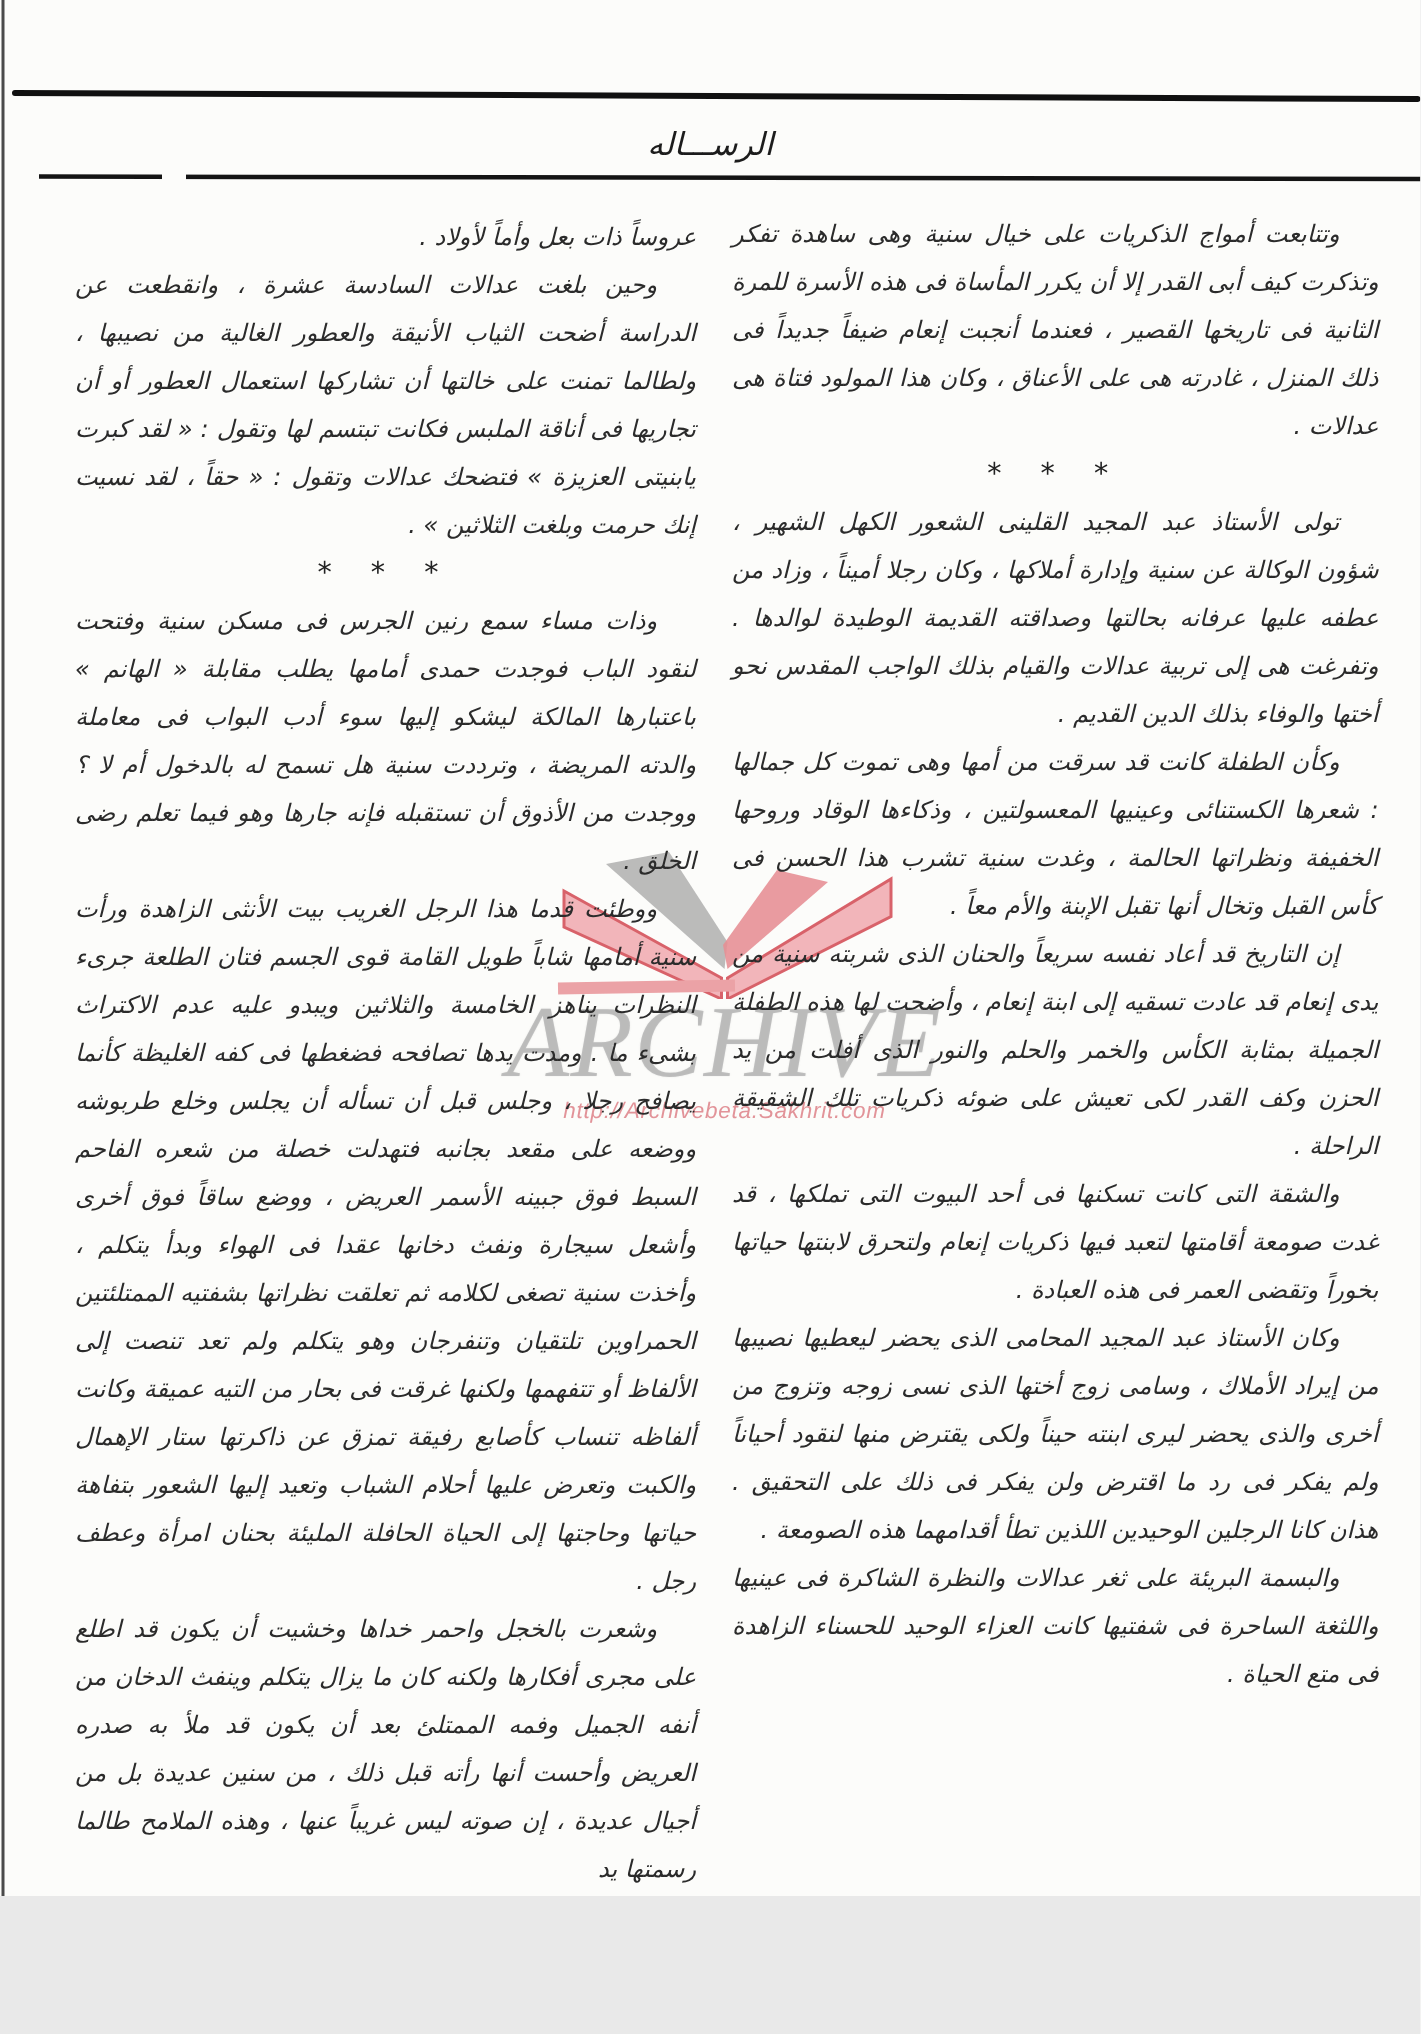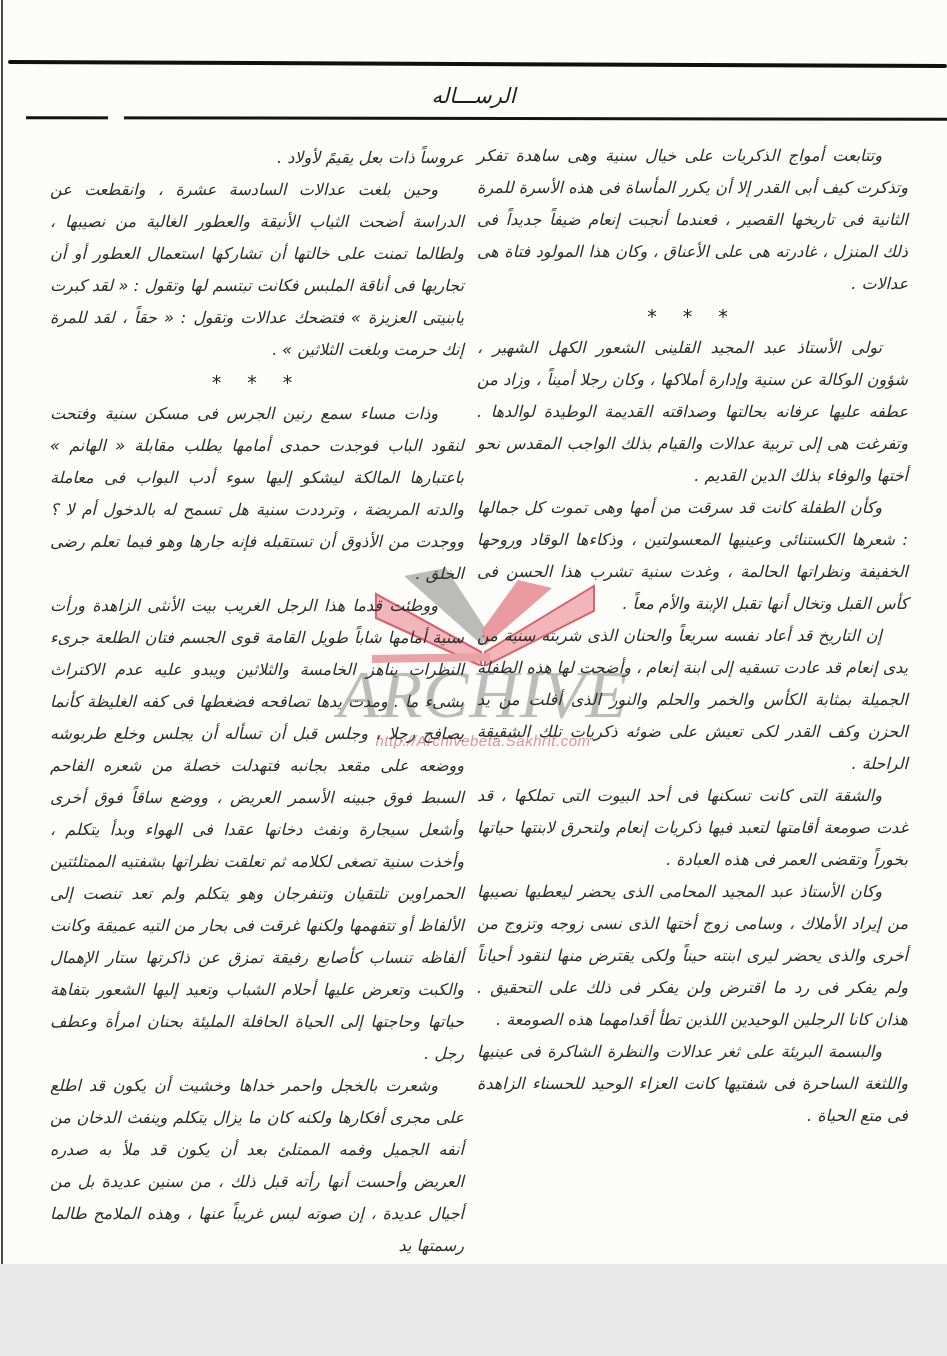--- a/index.html
+++ b/index.html
@@ -32,21 +32,21 @@
   }
   .wm-url{
     margin-top:-8px;
     font-family:"Liberation Sans","DejaVu Sans",sans-serif;
     font-size:15px;letter-spacing:.5px;white-space:nowrap;
     color:rgba(221,128,135,.85);
   }
   
   .col{position:absolute;z-index:1;direction:rtl;text-align:justify;
        font-size:16px;line-height:32px;}
-  .col-right{top:140px;right:39px;width:431px;margin-left:21px;}
+  .col-right{top:140px;right:28px;width:431px;margin-left:21px;}
   .col-left{top:142px;left:50px;width:414px;}
   .para{margin:0;text-indent:26px;}
   .para.noindent{text-indent:0;}
   .sep{margin:0;text-align:center;text-indent:0;font-size:19px;line-height:32px;
        letter-spacing:10px;color:#222;}
 </style>
 </head>
 <body>
 
 <div class="page">
@@ -74,21 +74,21 @@
     <div class="sep">* * *</div>
     <p class="para">تولى الأستاذ عبد المجيد القلينى الشعور الكهل الشهير ، شؤون الوكالة عن سنية وإدارة أملاكها ، وكان رجلا أميناً ، وزاد من عطفه عليها عرفانه بحالتها وصداقته القديمة الوطيدة لوالدها . وتفرغت هى إلى تربية عدالات والقيام بذلك الواجب المقدس نحو أختها والوفاء بذلك الدين القديم .</p>
     <p class="para">وكأن الطفلة كانت قد سرقت من أمها وهى تموت كل جمالها : شعرها الكستنائى وعينيها المعسولتين ، وذكاءها الوقاد وروحها الخفيفة ونظراتها الحالمة ، وغدت سنية تشرب هذا الحسن فى كأس القبل وتخال أنها تقبل الإبنة والأم معاً .</p>
     <p class="para">إن التاريخ قد أعاد نفسه سريعاً والحنان الذى شربته سنية من يدى إنعام قد عادت تسقيه إلى ابنة إنعام ، وأضحت لها هذه الطفلة الجميلة بمثابة الكأس والخمر والحلم والنور الذى أفلت من يد الحزن وكف القدر لكى تعيش على ضوئه ذكريات تلك الشقيقة الراحلة .</p>
     <p class="para">والشقة التى كانت تسكنها فى أحد البيوت التى تملكها ، قد غدت صومعة أقامتها لتعبد فيها ذكريات إنعام ولتحرق لابنتها حياتها بخوراً وتقضى العمر فى هذه العبادة .</p>
     <p class="para">وكان الأستاذ عبد المجيد المحامى الذى يحضر ليعطيها نصيبها من إيراد الأملاك ، وسامى زوج أختها الذى نسى زوجه وتزوج من أخرى والذى يحضر ليرى ابنته حيناً ولكى يقترض منها لنقود أحياناً ولم يفكر فى رد ما اقترض ولن يفكر فى ذلك على التحقيق . هذان كانا الرجلين الوحيدين اللذين تطأ أقدامهما هذه الصومعة .</p>
     <p class="para">والبسمة البريئة على ثغر عدالات والنظرة الشاكرة فى عينيها واللثغة الساحرة فى شفتيها كانت العزاء الوحيد للحسناء الزاهدة فى متع الحياة .</p>
   </div>
 
   <div class="col col-left">
-    <p class="para noindent">عروساً ذات بعل يقيمً لأولاد .</p>
-    <p class="para">وحين بلغت عدالات السادسة عشرة ، وانقطعت عن الدراسة أضحت الثياب الأنيقة والعطور الغالية من نصيبها ، ولطالما تمنت على خالتها أن تشاركها استعمال العطور أو أن تجاريها فى أناقة الملبس فكانت تبتسم لها وتقول : « لقد كبرت يابنيتى العزيزة » فتضحك عدالات وتقول : « حقاً ، لقد للمرة إنك حرمت وبلغت الثلاثين » .</p>
+    <p class="para noindent">عروساً ذات بعل وأماً لأولاد .</p>
+    <p class="para">وحين بلغت عدالات السادسة عشرة ، وانقطعت عن الدراسة أضحت الثياب الأنيقة والعطور الغالية من نصيبها ، ولطالما تمنت على خالتها أن تشاركها استعمال العطور أو أن تجاريها فى أناقة الملبس فكانت تبتسم لها وتقول : « لقد كبرت يابنيتى العزيزة » فتضحك عدالات وتقول : « حقاً ، لقد نسيت إنك حرمت وبلغت الثلاثين » .</p>
     <div class="sep">* * *</div>
     <p class="para">وذات مساء سمع رنين الجرس فى مسكن سنية وفتحت لنقود الباب فوجدت حمدى أمامها يطلب مقابلة « الهانم » باعتبارها المالكة ليشكو إليها سوء أدب البواب فى معاملة والدته المريضة ، وترددت سنية هل تسمح له بالدخول أم لا ؟ ووجدت من الأذوق أن تستقبله فإنه جارها وهو فيما تعلم رضى الخلق .</p>
     <p class="para">ووطئت قدما هذا الرجل الغريب بيت الأنثى الزاهدة ورأت سنية أمامها شاباً طويل القامة قوى الجسم فتان الطلعة جرىء النظرات يناهز الخامسة والثلاثين ويبدو عليه عدم الاكتراث بشىء ما . ومدت يدها تصافحه فضغطها فى كفه الغليظة كأنما يصافح رجلا ، وجلس قبل أن تسأله أن يجلس وخلع طربوشه ووضعه على مقعد بجانبه فتهدلت خصلة من شعره الفاحم السبط فوق جبينه الأسمر العريض ، ووضع ساقاً فوق أخرى وأشعل سيجارة ونفث دخانها عقدا فى الهواء وبدأ يتكلم ، وأخذت سنية تصغى لكلامه ثم تعلقت نظراتها بشفتيه الممتلئتين الحمراوين تلتقيان وتنفرجان وهو يتكلم ولم تعد تنصت إلى الألفاظ أو تتفهمها ولكنها غرقت فى بحار من التيه عميقة وكانت ألفاظه تنساب كأصابع رفيقة تمزق عن ذاكرتها ستار الإهمال والكبت وتعرض عليها أحلام الشباب وتعيد إليها الشعور بتفاهة حياتها وحاجتها إلى الحياة الحافلة المليئة بحنان امرأة وعطف رجل .</p>
     <p class="para">وشعرت بالخجل واحمر خداها وخشيت أن يكون قد اطلع على مجرى أفكارها ولكنه كان ما يزال يتكلم وينفث الدخان من أنفه الجميل وفمه الممتلئ بعد أن يكون قد ملأ به صدره العريض وأحست أنها رأته قبل ذلك ، من سنين عديدة بل من أجيال عديدة ، إن صوته ليس غريباً عنها ، وهذه الملامح طالما رسمتها يد</p>
   </div>
 
 </div>
 
 </body></html>

